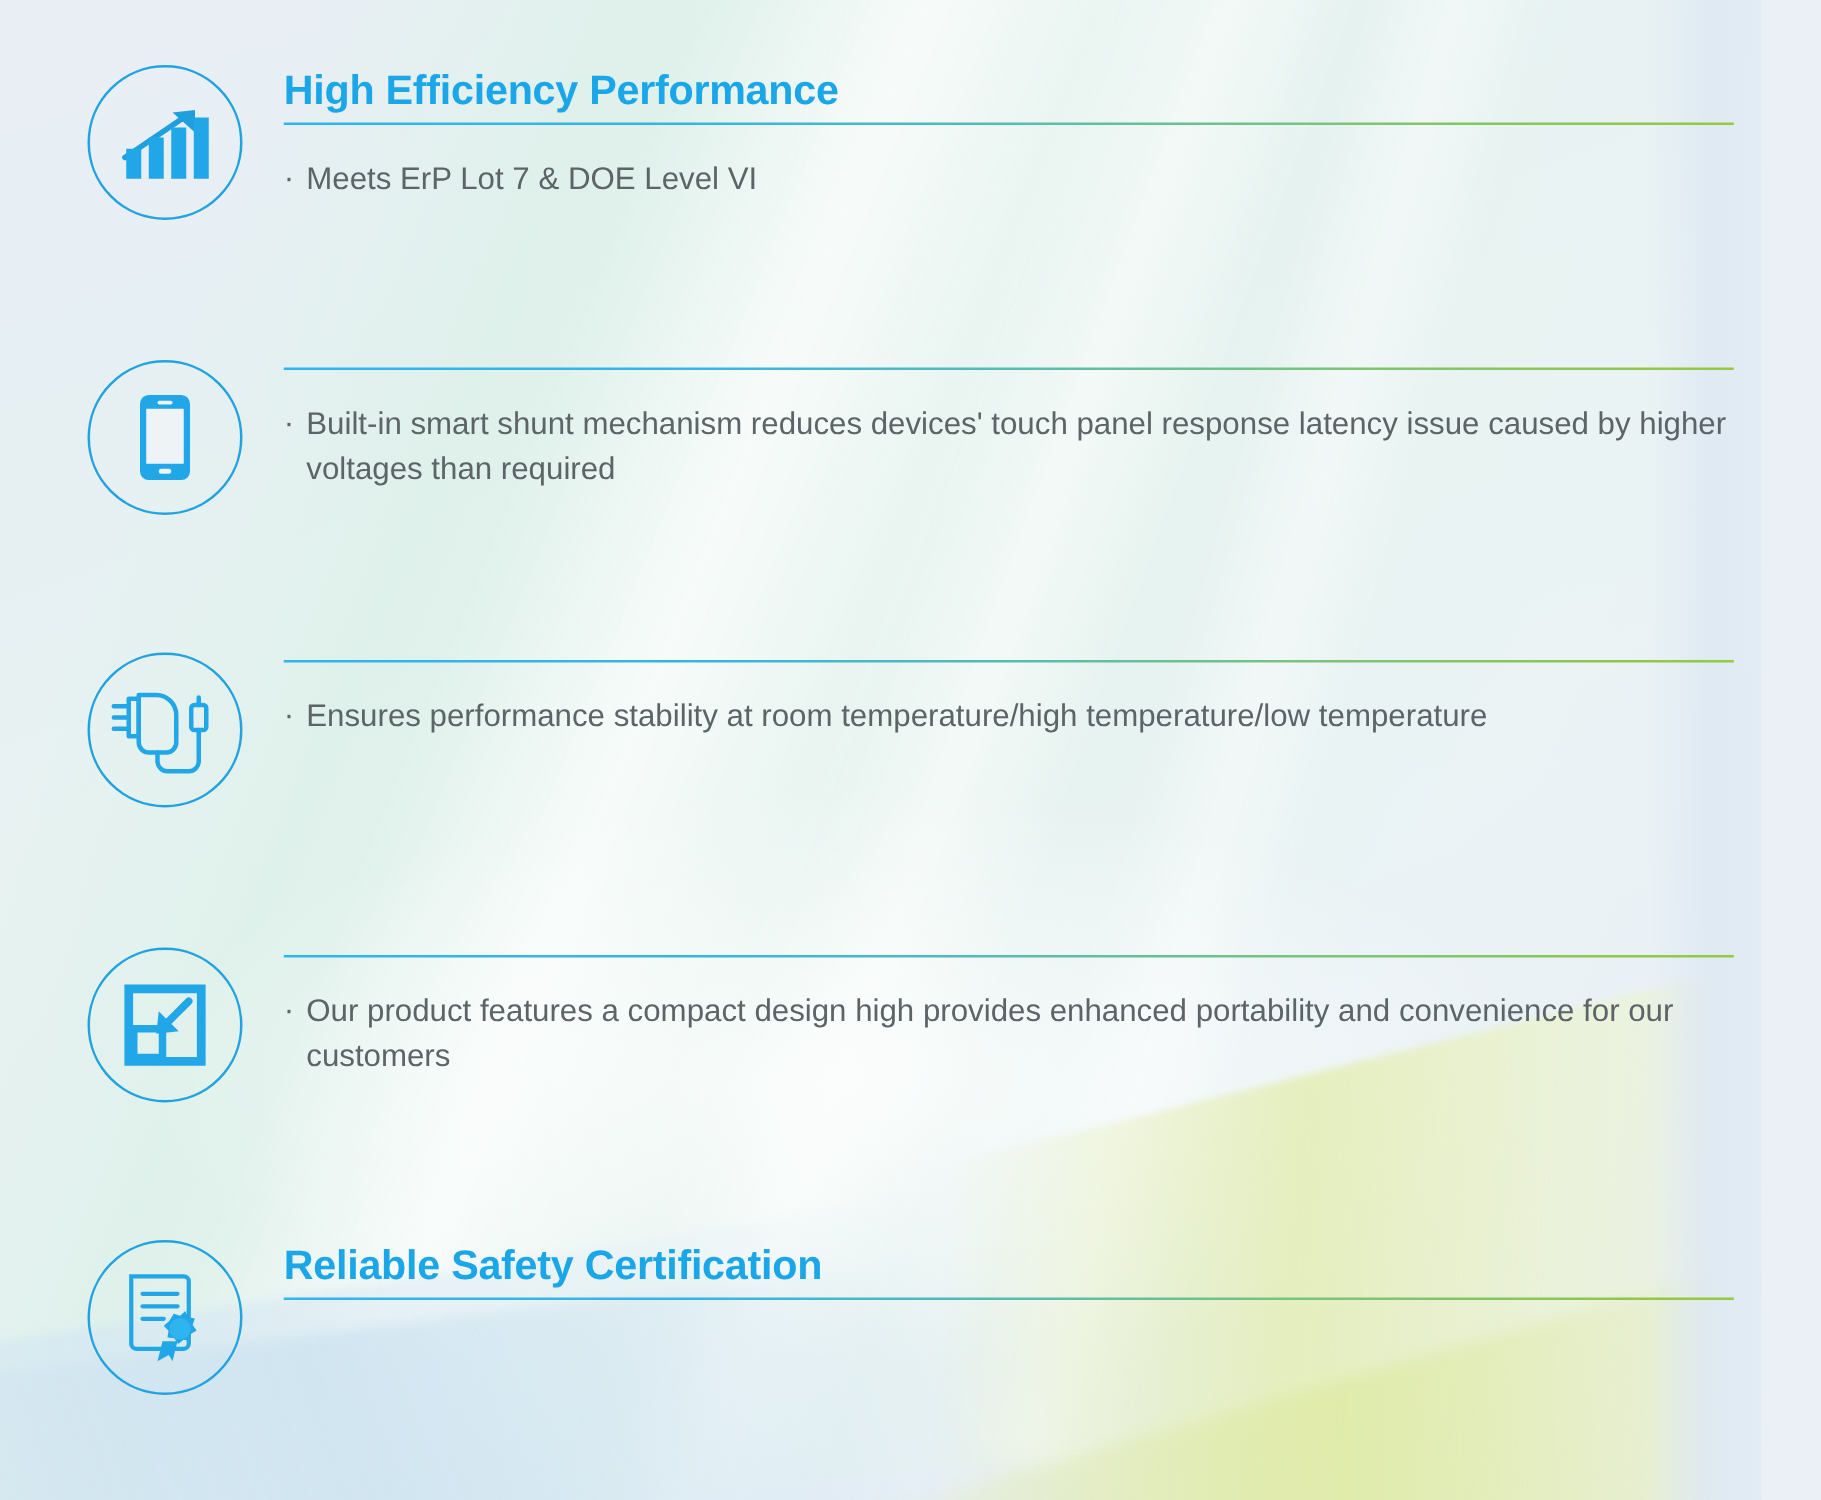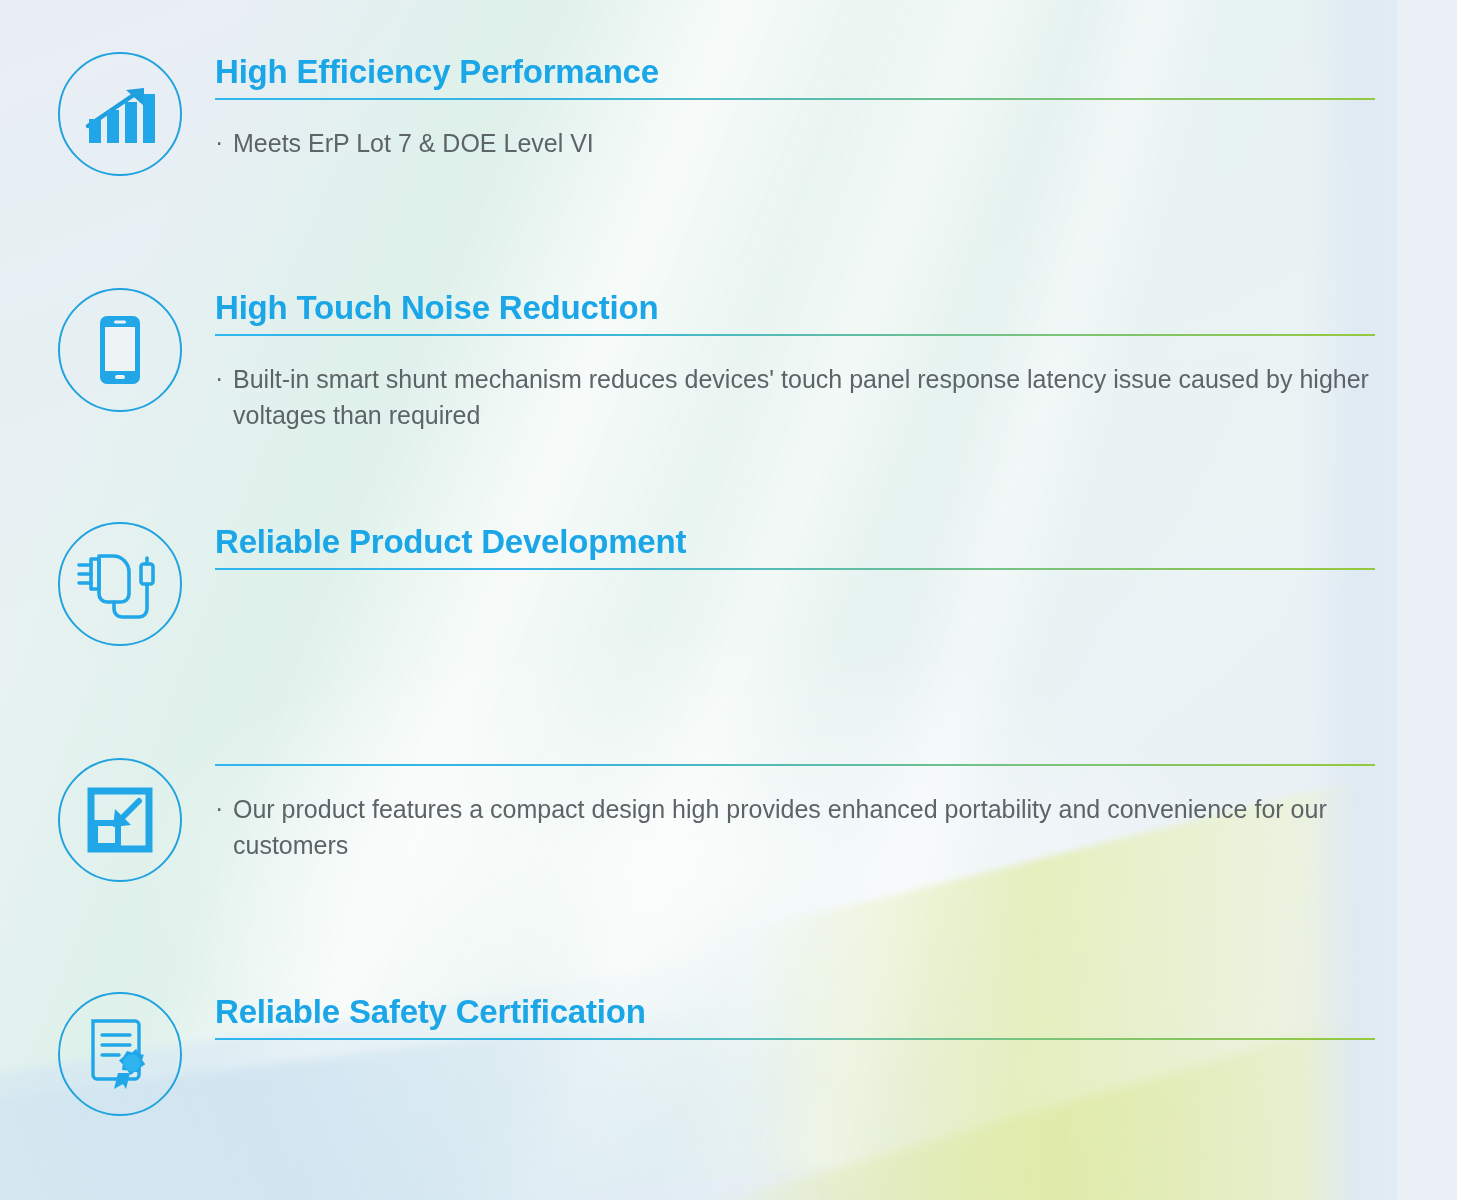--- a/index.html
+++ b/index.html
@@ -16,20 +16,21 @@
   }
 
   
   #page {
     position: relative;
     width: 1397px;
     height: 1200px;
     overflow: hidden;
     background:
       linear-gradient(160deg, #e9eef5 0%, #e6f0f3 22%, #e9f3f2 45%, #eaf1f6 70%, #e8eef6 100%);
+    padding-left: 12px;
   }
   .bg-layer { position: absolute; inset: 0; pointer-events: none; }
 
   
   .bg-green-wash {
     position: absolute;
     left: -14%; top: -22%;
     width: 128%; height: 120%;
     background: linear-gradient(118deg,
         rgba(255,255,255,0) 0%,
@@ -266,21 +267,20 @@
         <div class="icon-circle">
           <svg width="44" height="72" viewBox="0 0 44 72" aria-hidden="true">
             <rect x="2" y="2" width="40" height="68" rx="7" ry="7" fill="#21a7e8"></rect>
             <rect x="7" y="13" width="30" height="44" fill="#eef3f6"></rect>
             <rect x="16" y="6.5" width="12" height="3" rx="1.5" fill="#eef3f6"></rect>
             <rect x="17" y="61" width="10" height="4" rx="2" fill="#eef3f6"></rect>
           </svg>
         </div>
       </div>
       <div class="feature-body">
-        <h2 class="feature-title">High Touch Noise Reduction</h2>
         <div class="feature-rule"></div>
         <ul class="feature-bullets">
           <li class="bullet">Built-in smart shunt mechanism reduces devices' touch panel response latency issue caused by higher voltages than required</li>
         </ul>
       </div>
     </li>
 
     <li class="feature" style="top:522px;">
       <div class="icon-wrap">
         <div class="icon-circle">
@@ -297,23 +297,23 @@
 
               <path d="M37 55 V62 a8 8 0 0 0 8 8 H62 a8 8 0 0 0 8 -8 V37"></path>
 
               <rect x="64" y="17" width="12" height="20" rx="2.5"></rect>
               <path d="M70 11 V17"></path>
             </g>
           </svg>
         </div>
       </div>
       <div class="feature-body">
-        <h2 class="feature-title">Reliable Product Development</h2>
         <div class="feature-rule"></div>
         <ul class="feature-bullets">
+          <li class="bullet">Ensures performance stability at room temperature/high temperature/low temperature</li>
         </ul>
       </div>
     </li>
 
     <li class="feature" style="top:758px;">
       <div class="icon-wrap">
         <div class="icon-circle">
           <svg width="66" height="66" viewBox="0 0 66 66" aria-hidden="true">
 
             <path d="M4 4 H62 V62 H4 Z" fill="none" stroke="#21a7e8" stroke-width="7"></path>

